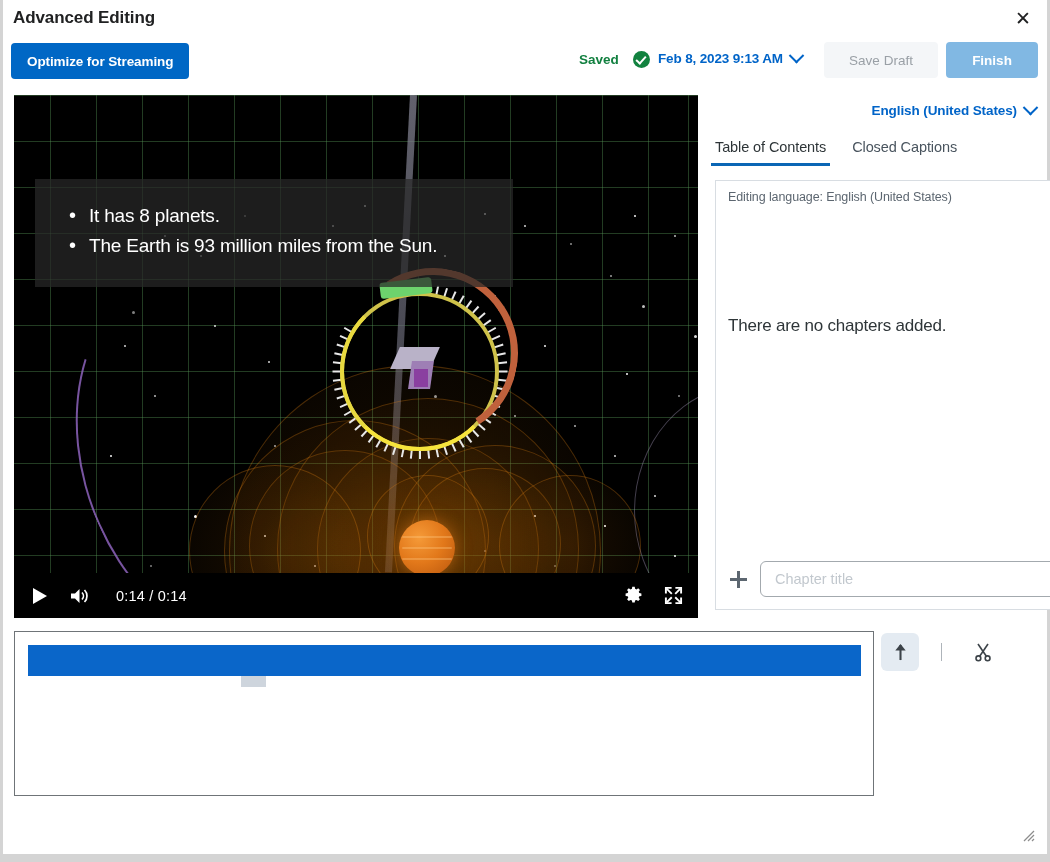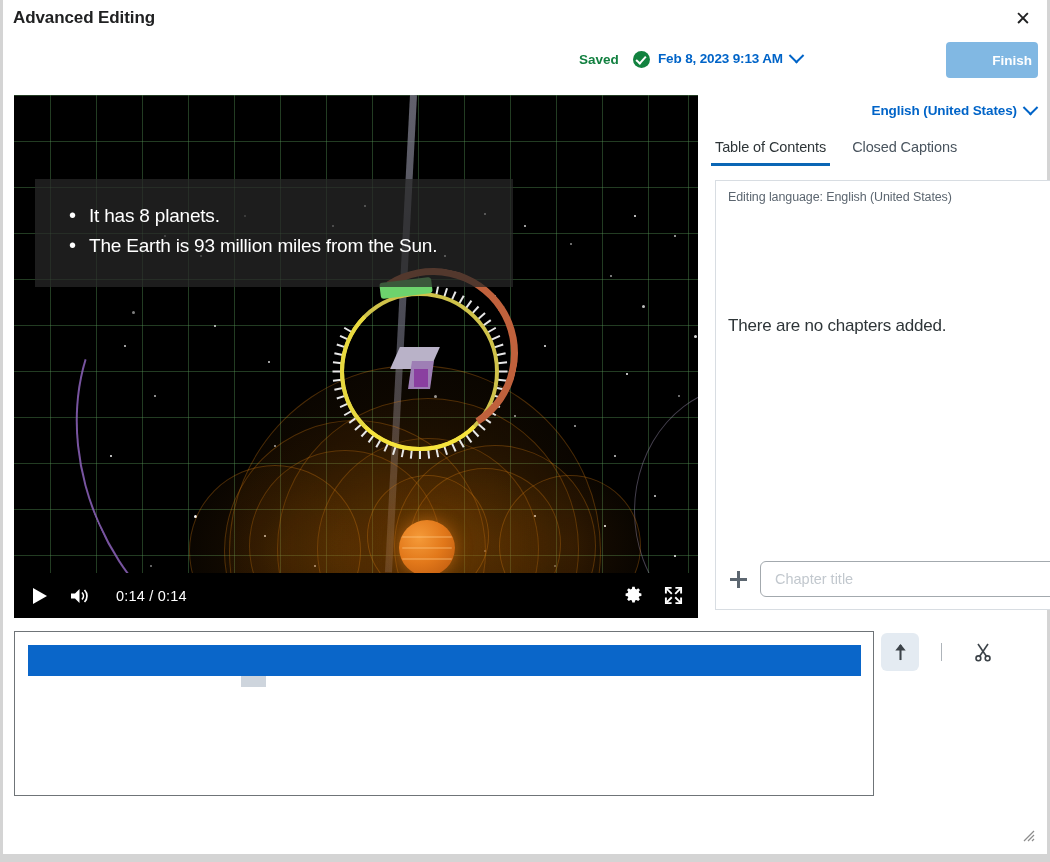--- a/index.html
+++ b/index.html
@@ -154,21 +154,20 @@
     width: 92px;
     height: 36px;
     background: #81b8e3;
     color: #ffffff;
     border: none;
     border-radius: 4px;
     font-size: 13.5px;
     font-weight: bold;
     font-family: "Liberation Sans", sans-serif;
     cursor: default;
-    text-align: right;
   }
 
   
   .video-panel {
     position: absolute;
     left: 11px;
     top: 95px;
     width: 684px;
     height: 523px;
     background: #000000;
@@ -617,32 +616,34 @@
 <body>
 
 <div class="window">
 
   <div class="titlebar">
     <div class="title-text">Advanced Editing</div>
     <div class="close-btn">✕</div>
   </div>
 
   <div class="actionbar">
+    <button class="optimize-btn">Optimize for Streaming</button>
 
     <div class="saved-wrap">
       <span class="saved-text">Saved</span>
       <span class="saved-check"></span>
     </div>
 
     <div class="date-wrap">
       <span class="date-text">Feb 8, 2023 9:13 AM</span>
       <span class="chev"></span>
     </div>
   </div>
 
+  <button class="save-draft-btn">Save Draft</button>
   <button class="finish-btn">Finish</button>
 
   <div class="video-panel">
     <div class="video-stage">
       <div class="grid"></div>
       <div class="stars" id="stars">
           <div class="star" style="left: 118px; top: 216px; width: 3px; height: 3px; opacity: 0.5;"></div>
           <div class="star" style="left: 186px; top: 160px; width: 1.5px; height: 1.5px; opacity: 0.62;"></div>
           <div class="star" style="left: 254px; top: 266px; width: 1.5px; height: 1.5px; opacity: 0.74;"></div>
           <div class="star" style="left: 318px; top: 130px; width: 2px; height: 2px; opacity: 0.86;"></div>

